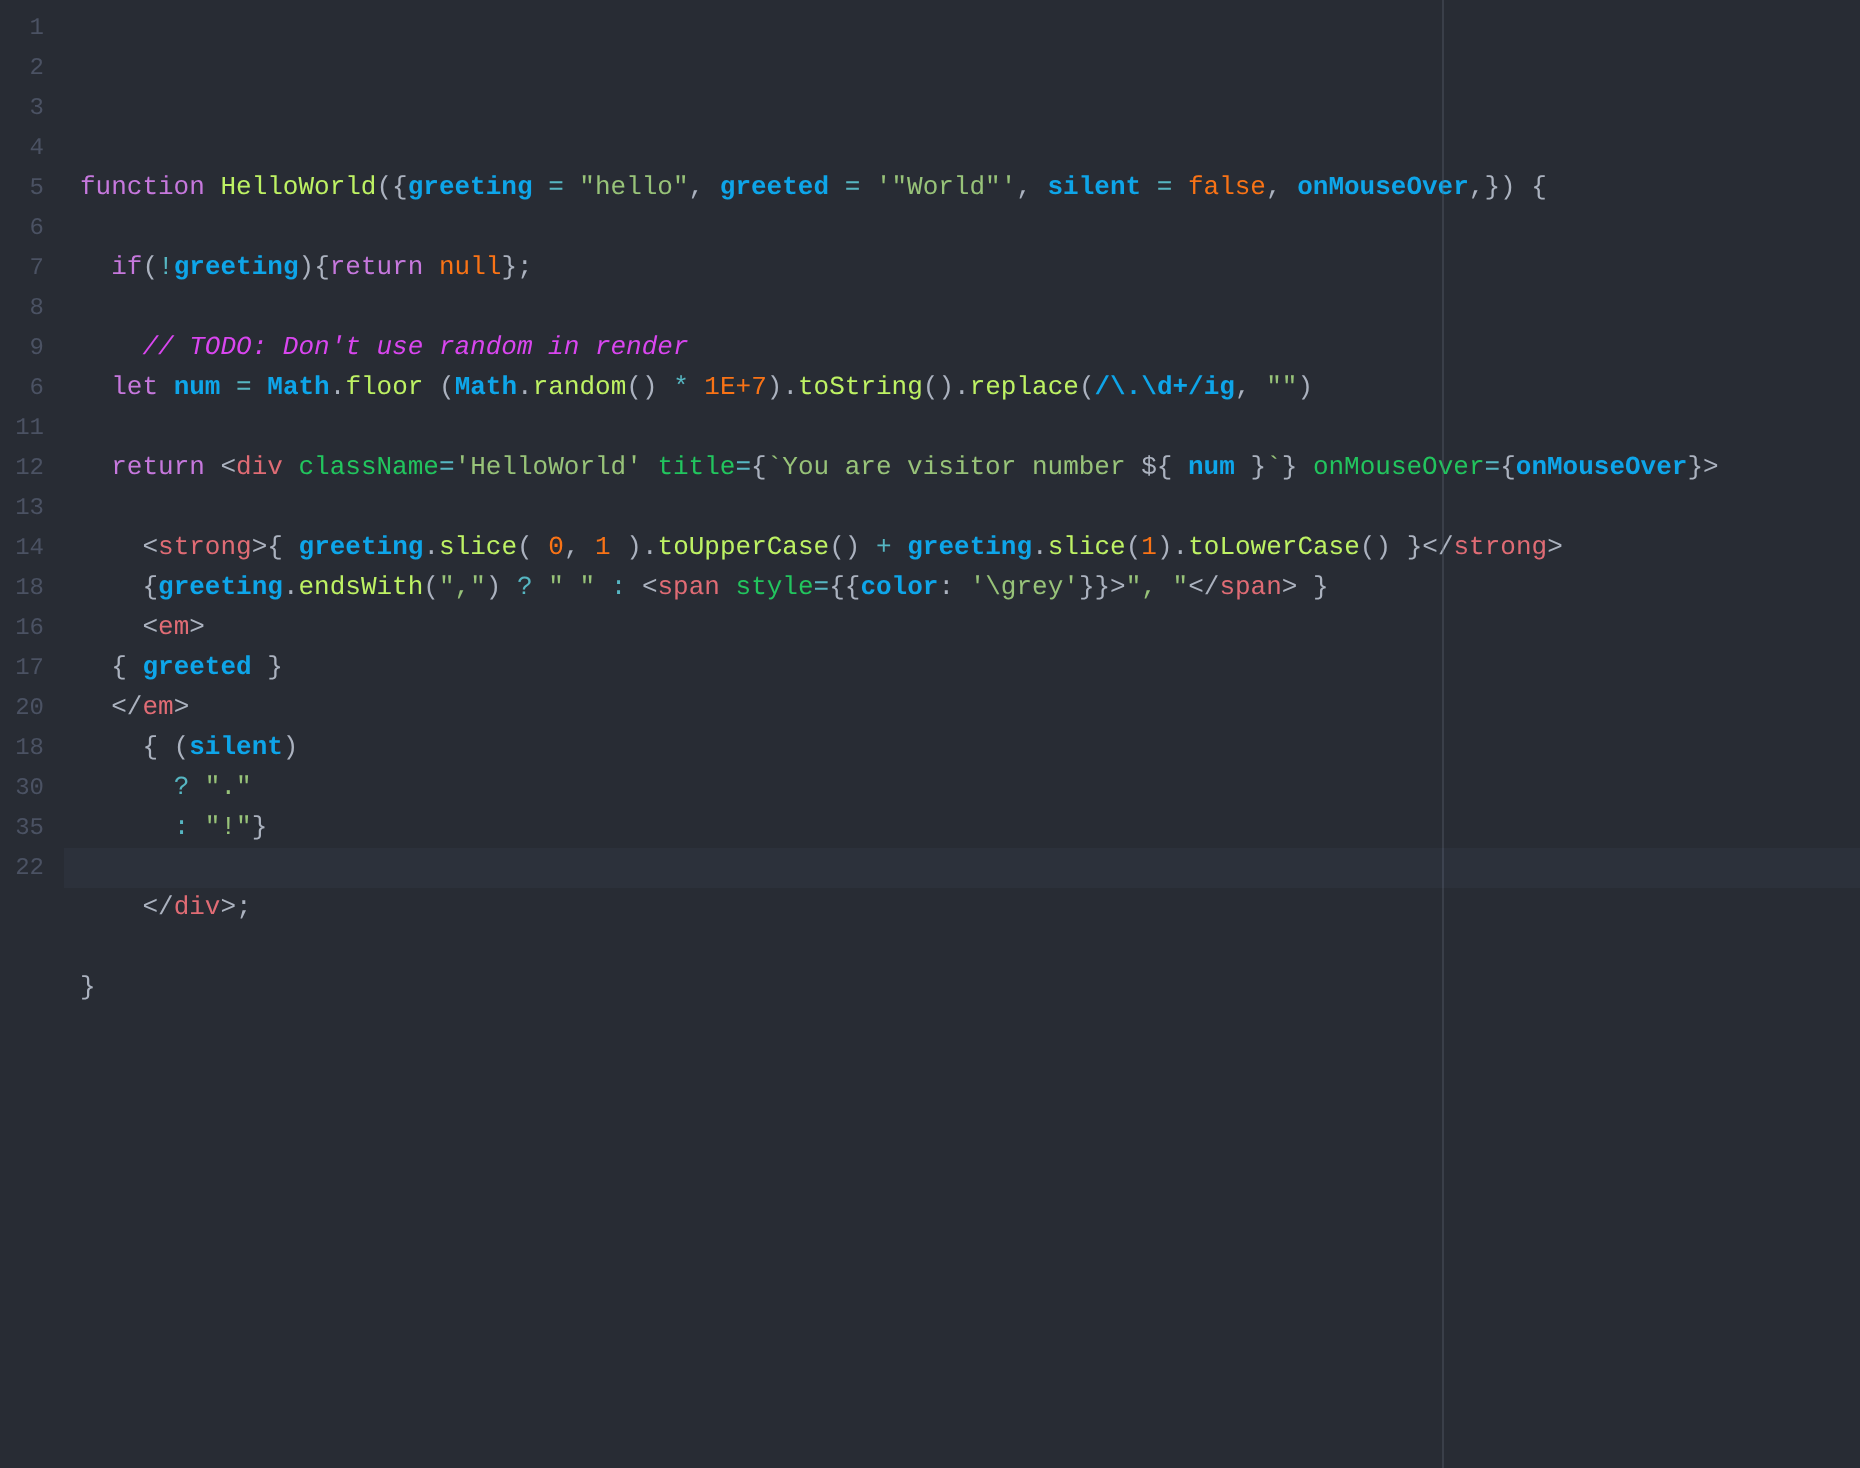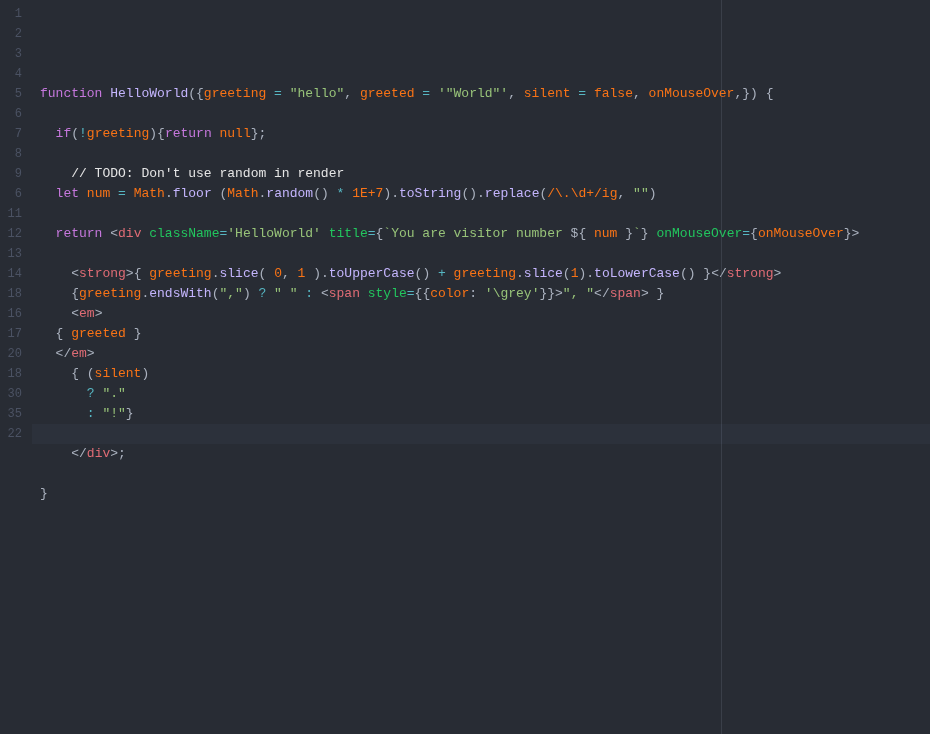--- a/index.html
+++ b/index.html
@@ -51,27 +51,27 @@
     position: absolute;
     top: 0;
     bottom: 0;
     width: 1px;
     background: rgba(91,99,115,0.35);
     pointer-events: none;
   }
 
   
   .kw { color: #c678dd; }        
-  .fn { color: #c4b5fd; margin-top: 29px; }        
-  .id { color: #f97316; }        
+  .fn { color: #bef264; margin-top: 29px; }        
+  .id { color: #0ea5e9; font-weight: bold; }        
   .str { color: #98c379; }       
   .num { color: #f97316; }       
   .pn { color: #abb2bf; }        
   .op { color: #56b6c2; }        
-  .cm { color: #e5e5e5; } 
+  .cm { color: #d946ef; font-style: italic; } 
   .tag { color: #e06c75; }       
   .attr { color: #22c55e; }      
   .br  { color: #abb2bf; }       
 </style>
 </head>
 <body>
 
 <div class="editor">
   <div class="gutter">
       <div class="ln">1</div>

